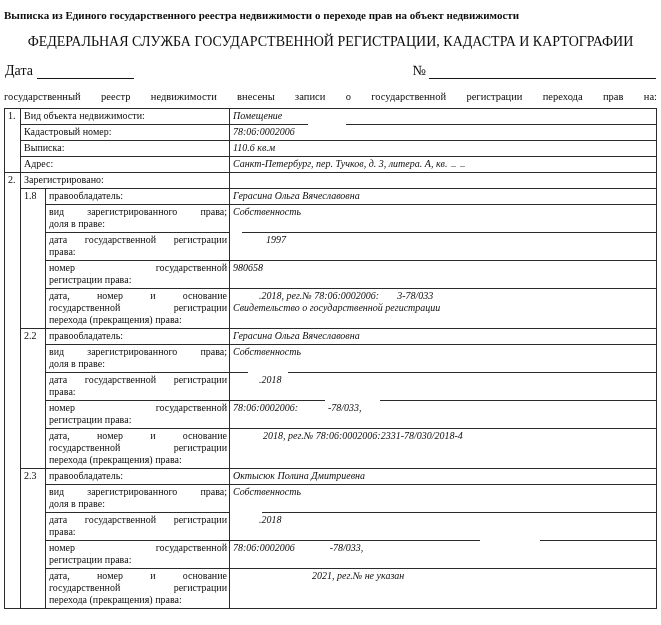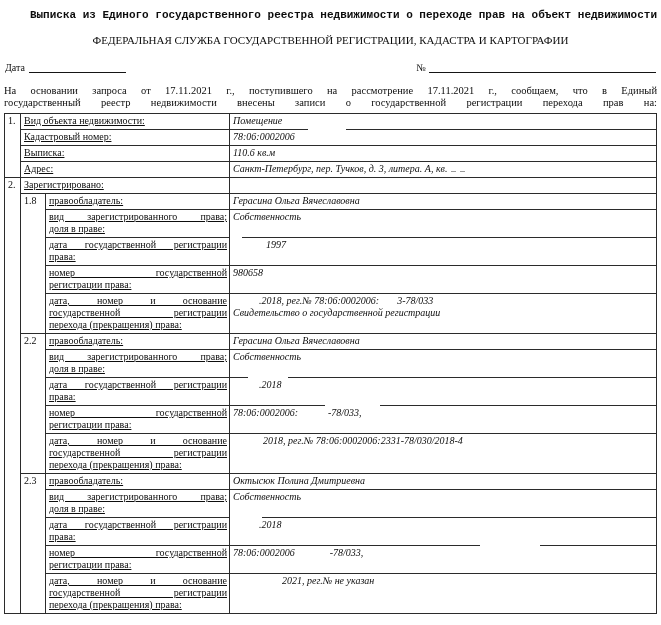--- a/index.html
+++ b/index.html
@@ -2,40 +2,40 @@
 <html><head>
 <meta charset="utf-8">
 <style>
   html,body{margin:0;padding:0;}
   body{
     width:661px;height:625px;overflow:hidden;background:#fff;
     font-family:"Liberation Serif",serif;color:#0d0d0d;
     -webkit-font-smoothing:antialiased;
   }
   .page{padding:0 4px;}
-  .title{text-align:right;font-weight:bold;font-size:11px;line-height:13px;margin-top:9px;font-family:Liberation Mono, monospace;}
-  .agency{text-align:center;font-size:11px;margin-top:12px;}
+  .title{text-align:left;font-weight:bold;font-size:11px;line-height:13px;margin-top:9px;}
+  .agency{text-align:center;font-size:14px;margin-top:12px;}
   .fgis{text-align:center;font-size:10.5px;margin-top:10px;}
-  .dateline{display:flex;align-items:flex-end;margin-top:13px;font-size:10px;padding:0 1px;}
+  .dateline{display:flex;align-items:flex-end;margin-top:13px;font-size:14px;padding:0 1px;}
   .blank{border-bottom:1px solid #151515;height:13px;}
   .b1{width:97px;margin-left:4px;}
   .no-label{margin-left:auto;}
   .b2{width:227px;margin-left:3px;}
   .intro{font-size:10.5px;line-height:11.5px;margin-top:12px;}
   .intro div{text-align:justify;text-align-last:justify;}
   table.reg{
     border-collapse:collapse;table-layout:fixed;width:653px;margin-top:5px;
     font-size:10px;line-height:12px;
   }
   table.reg td{
     border:1px solid #2b2b2b;vertical-align:top;
     padding:1px 2px 2px 3px;position:relative;
   }
   td.num{padding-left:2px;}
-  .labline{text-align:justify;text-align-last:justify;text-decoration:underline;}
+  .labline{text-align:justify;text-align-last:justify;}
   .labline.last{text-align:left;text-align-last:left;}
   .vl{white-space:nowrap;}
   .vl .seg{white-space:pre;font-style:italic;}
   .notch{position:absolute;background:#fff;top:-2px;height:4px;z-index:2;}
   .dashes i{display:inline-block;width:5px;height:8px;border-bottom:1px solid #9a9a9a;margin-left:4px;}
 </style>
 </head>
 <body>
 
 <div class="page">
@@ -43,21 +43,20 @@
   <div class="agency">ФЕДЕРАЛЬНАЯ СЛУЖБА ГОСУДАРСТВЕННОЙ РЕГИСТРАЦИИ, КАДАСТРА И КАРТОГРАФИИ</div>
 
   <div class="dateline">
     <span>Дата</span>
     <span class="blank b1"></span>
     <span class="no-label">№</span>
     <span class="blank b2"></span>
   </div>
 
   <div class="intro">
-    <div>На основании запроса от 17.11.2021 г., поступившего на рассмотрение 17.11.2021 г., сообщаем, что в Единый</div>
     <div>государственный реестр недвижимости внесены записи о государственной регистрации перехода прав на:</div>
   </div>
 
   <table class="reg">
     <colgroup>
       <col style="width:16px">
         <col style="width:25px">
         <col style="width:184px">
         <col>
     </colgroup>
@@ -237,18 +236,18 @@
             <div class="notch" style="left: 250px; width: 60px;"></div>
           </td>
         </tr>
         <tr>
           <td class="lab">
             <div class="labline">дата, номер и основание</div>
             <div class="labline">государственной регистрации</div>
             <div class="labline last">перехода (прекращения) права:</div>
           </td>
           <td>
-            <div class="vl"><span class="seg" style="margin-left: 49px;">2021, рег.№ не указан</span></div>
+            <div class="vl"><span class="seg" style="margin-left: 79px;">2021, рег.№ не указан</span></div>
           </td>
         </tr>
       </tbody>
   </table>
 </div>
 
 </body></html>

